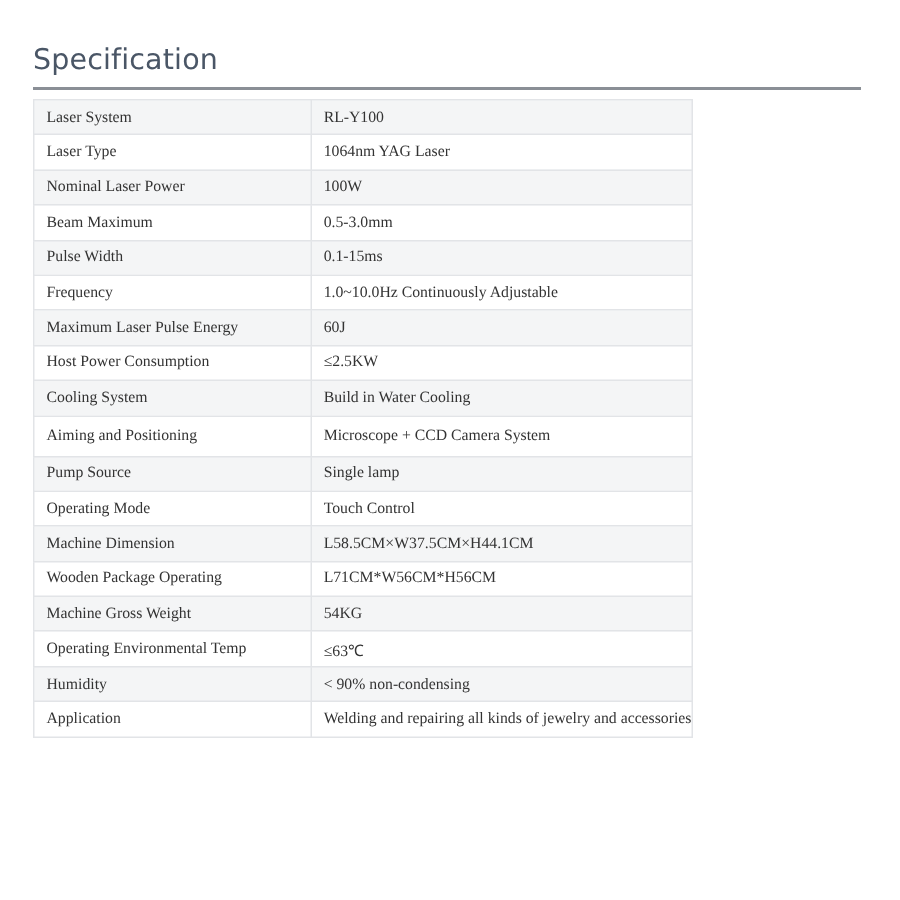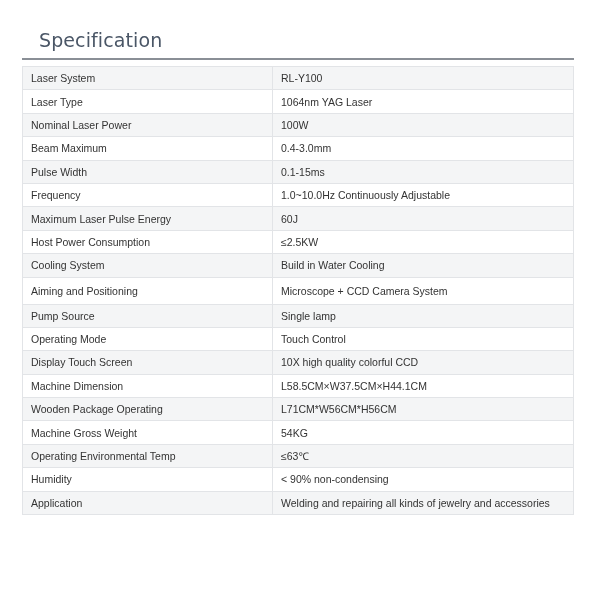--- a/index.html
+++ b/index.html
@@ -1,22 +1,22 @@
 <!DOCTYPE html>
 <html><head>
 <meta charset="utf-8">
 <style>
   html, body { margin:0; padding:0; background:#ffffff; }
   body { width:600px; height:600px; position:relative; overflow:hidden;
          font-family:"DejaVu Sans", "Liberation Sans", sans-serif; }
-  .title { position:absolute; left:39px; top:29px; font-size:19px; color:#4a5666;
+  .title { position:absolute; left:22px; top:29px; font-size:19px; color:#4a5666;
            font-family:"DejaVu Sans", sans-serif; letter-spacing:0.1px; }
   .divider { position:absolute; left:22px; top:58px; width:552px; height:2px; background:#8a8f96; }
-  .spec-table { position:absolute; left:22px; top:66px; width:552px; border-collapse:collapse;
-                font-size:10.5px; color:#333; font-family:Liberation Sans, sans-serif; }
+  .spec-table { position:absolute; left:22px; top:66px; width:440px; border-collapse:collapse;
+                font-size:10.5px; color:#333; font-family:Liberation Serif, serif; }
   .spec-table td { border:1px solid #e2e4e7; padding:0 0 0 8px; height:22.4px; vertical-align:middle; white-space:nowrap; }
   .spec-table td.k { width:241px; }
   .spec-table tr:nth-child(odd) td { background:#f4f5f6; }
   .spec-table tr:nth-child(even) td { background:#ffffff; }
   .spec-table tr.tall td { height:26px;margin-left:15px; }
 </style>
 </head>
 <body>
 
 <div class="title">Specification</div>
@@ -31,21 +31,21 @@
     <tr>
         <td class="k">Laser Type</td>
         <td>1064nm YAG Laser</td>
       </tr>
     <tr>
         <td class="k">Nominal Laser Power</td>
         <td>100W</td>
       </tr>
     <tr>
         <td class="k">Beam Maximum</td>
-        <td>0.4-3.0mm</td>
+        <td>0.5-3.0mm</td>
       </tr>
     <tr>
         <td class="k">Pulse Width</td>
         <td>0.1-15ms</td>
       </tr>
     <tr>
         <td class="k">Frequency</td>
         <td>1.0~10.0Hz Continuously Adjustable</td>
       </tr>
     <tr>
@@ -66,24 +66,20 @@
       </tr>
     <tr>
         <td class="k">Pump Source</td>
         <td>Single lamp</td>
       </tr>
     <tr>
         <td class="k">Operating Mode</td>
         <td>Touch Control</td>
       </tr>
     <tr>
-        <td class="k">Display Touch Screen</td>
-        <td>10X high quality colorful CCD</td>
-      </tr>
-    <tr>
         <td class="k">Machine Dimension</td>
         <td>L58.5CM×W37.5CM×H44.1CM</td>
       </tr>
     <tr>
         <td class="k">Wooden Package Operating</td>
         <td>L71CM*W56CM*H56CM</td>
       </tr>
     <tr>
         <td class="k">Machine Gross Weight</td>
         <td>54KG</td>

